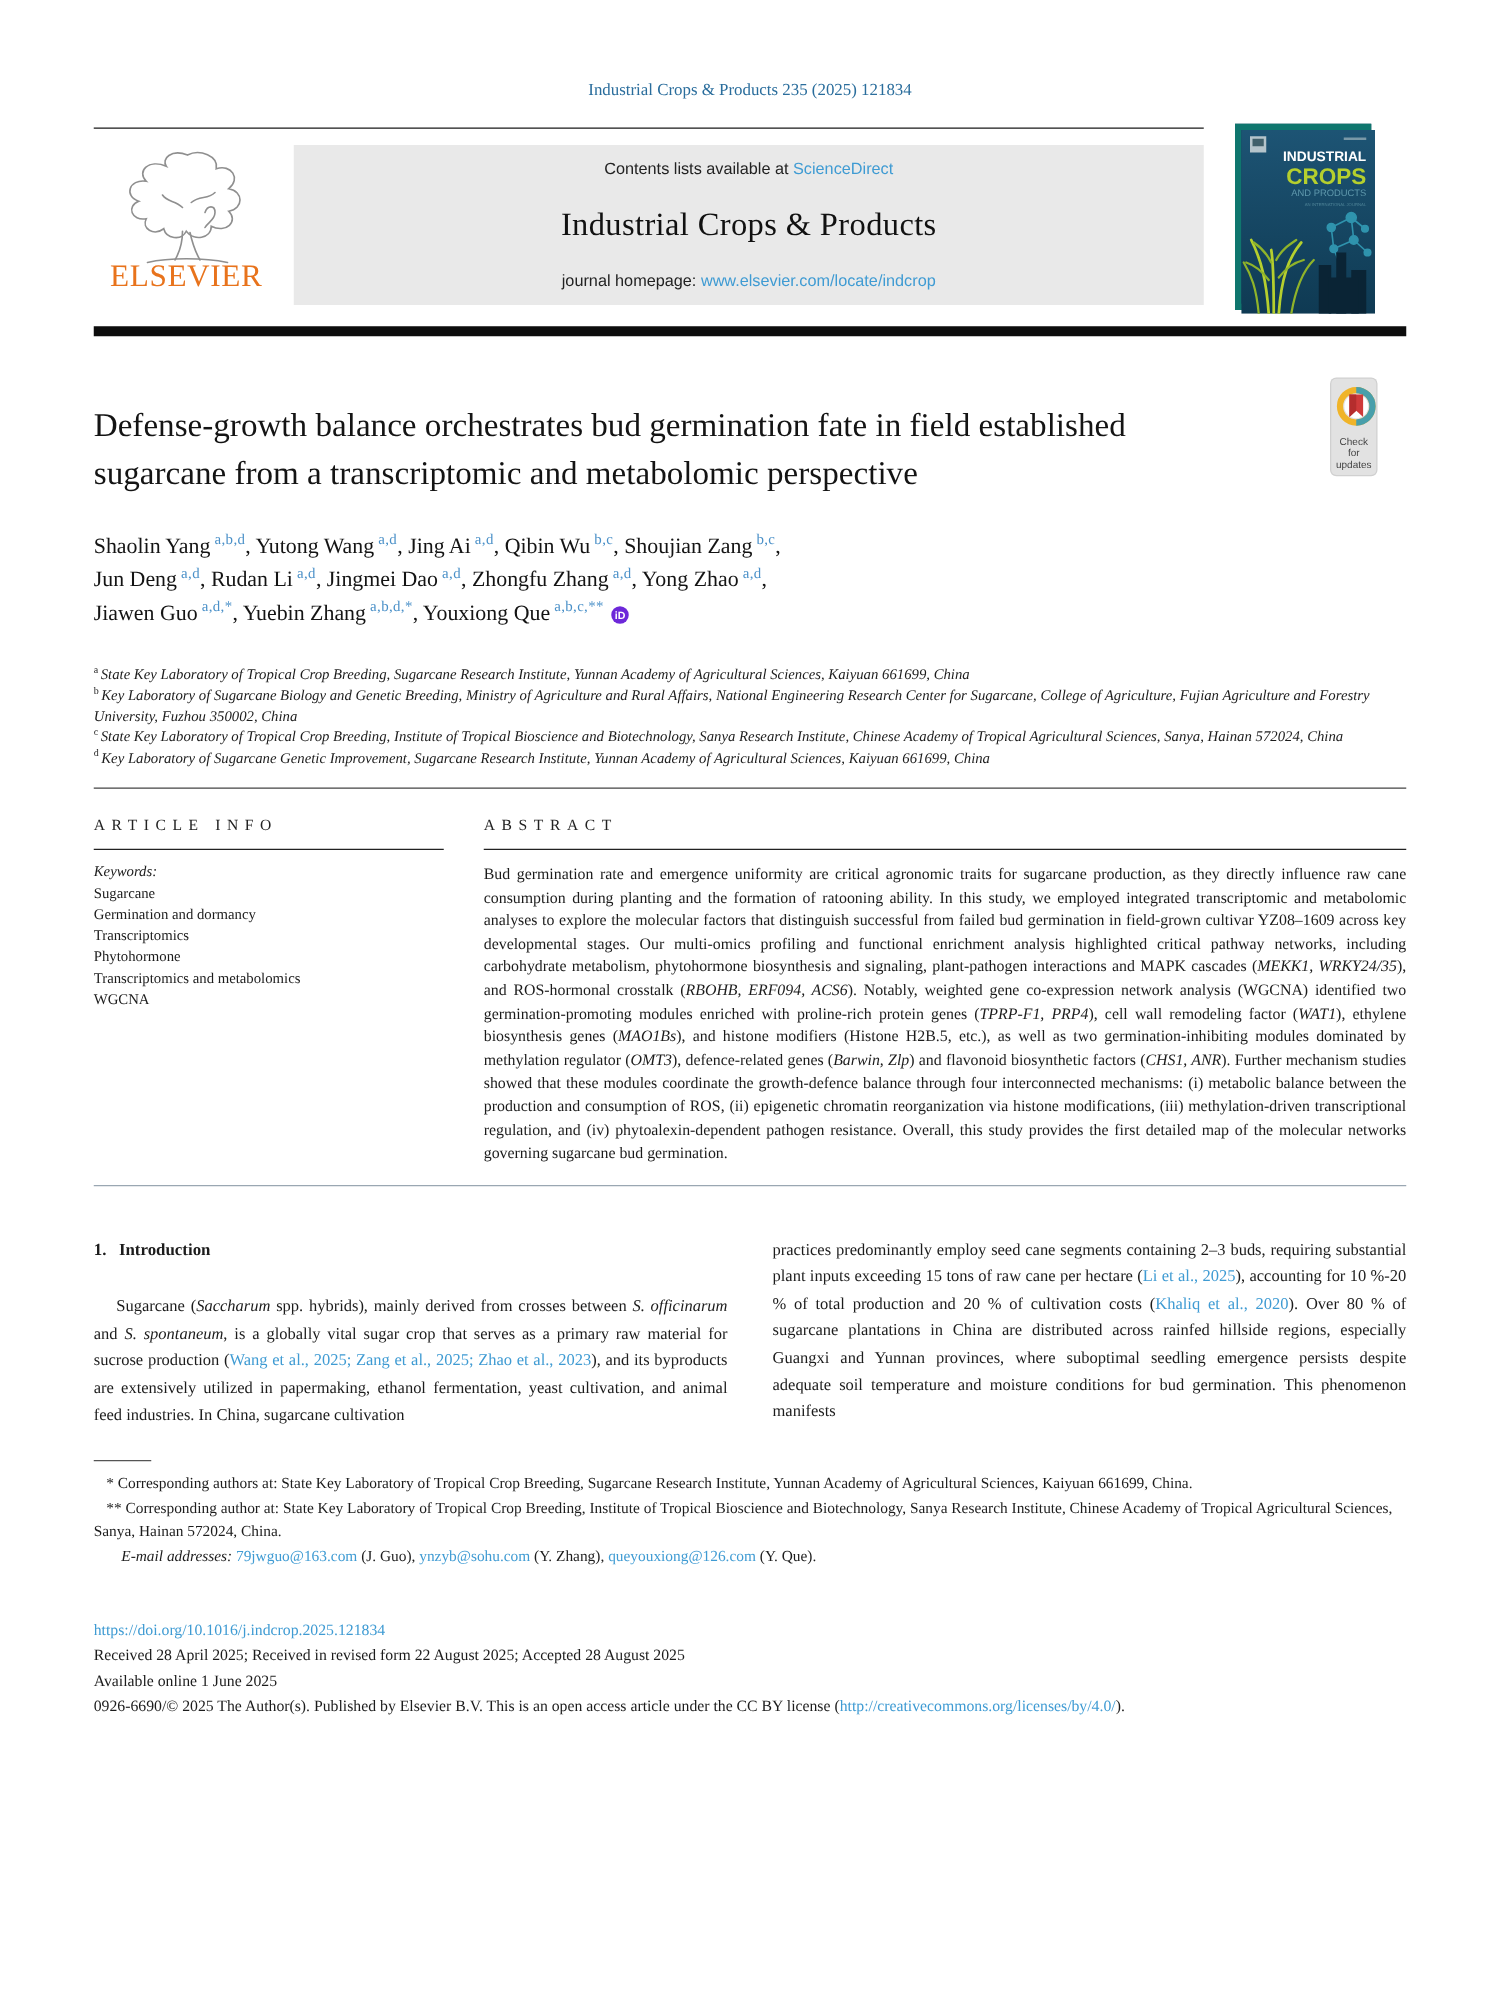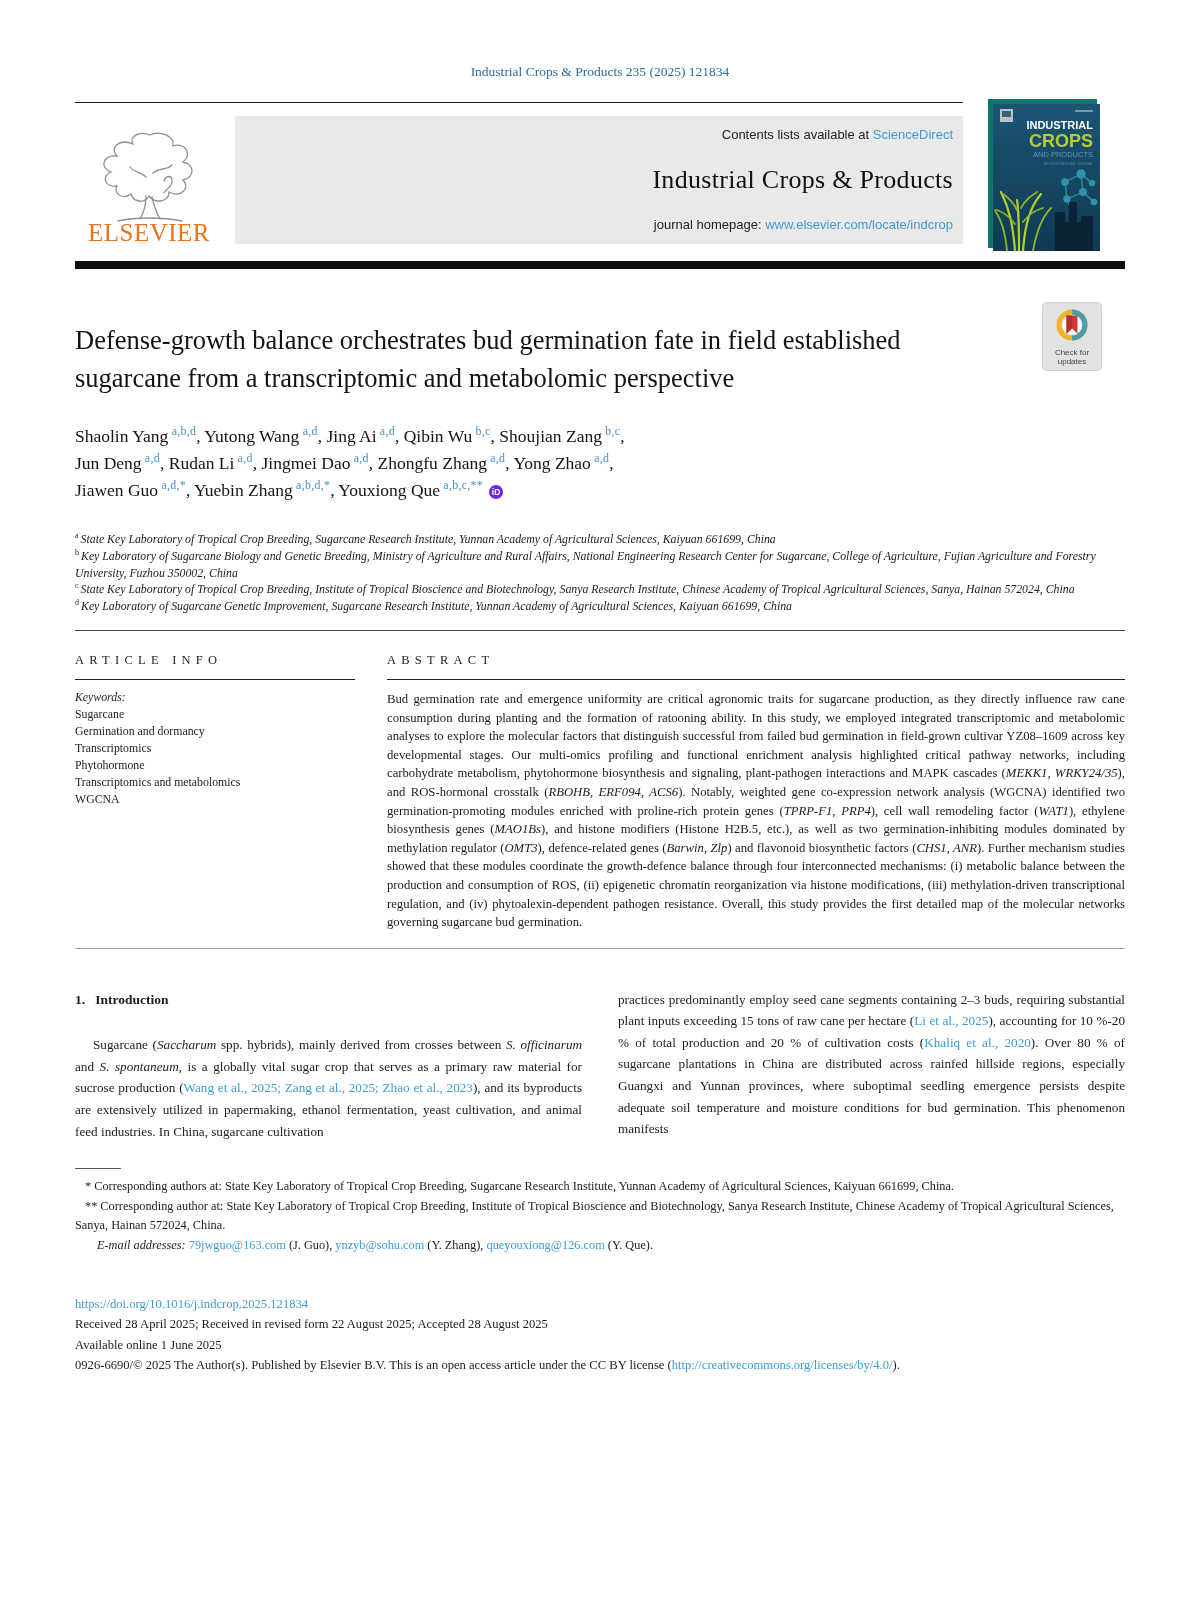--- a/index.html
+++ b/index.html
@@ -12,32 +12,32 @@
   .it { font-style:italic; }
   .lnk { color:#3f9bd3; }
   sup { font-size:0.68em; line-height:0; }
 
   
   .citation { text-align:center; font-size:13.5px; color:#2a6d9c; }
 
   
   .banner { position:relative; margin-top:22px; height:152px; }
   .banner-main { margin-right:162px; border-top:1.5px solid #1a1a1a; padding-top:13px; display:flex; height:145px; }
-  .logo-zone { width:160px; padding-right:12px; display:flex; flex-direction:column; align-items:center; justify-content:flex-end; }
+  .logo-zone { width:160px; padding-right:12px; display:flex; flex-direction:column; align-items:center; justify-content:flex-start; }
   .elsevier-text { font-size:25px; letter-spacing:0.5px; color:#e8731c; font-family:"Liberation Serif", serif; margin-top:-4px; }
-  .gray-box { flex:1; background:#e9e9e9; height:128px; display:flex; flex-direction:column; align-items:flex-end; justify-content:space-between; padding:11px 10px 12px 10px; }
+  .gray-box { flex:1; background:#e9e9e9; height:128px; display:flex; flex-direction:column; align-items:center; justify-content:space-between; padding:11px 10px 12px 10px; }
   .contents-line, .homepage-line { font-family:"Liberation Sans", sans-serif; font-size:13px; color:#222; }
   .journal-title { font-size:26px; color:#111; letter-spacing:0.3px; }
   .cover { position:absolute; right:28px; top:-3px; width:109px; height:149px; border:5px solid #0f766e; background:#16455f; }
   .thick-bar { height:8px; background:#0d0d0d; margin-top:7px; }
 
   
   .title-row { position:relative; margin-top:52px; }
   .article-title { width:905px; font-size:26.5px; line-height:38px; color:#141414; }
-  .check-badge { position:absolute; right:24px; top:-18px; width:58px; background:#e2e2e2; border-radius:4px; padding:4px 2px 4px 2px; text-align:center; box-shadow:0 0 0 1px #d0d0d0; }
+  .check-badge { position:absolute; right:24px; top:-18px; width:36px; background:#e2e2e2; border-radius:4px; padding:4px 2px 4px 2px; text-align:center; box-shadow:0 0 0 1px #d0d0d0; }
   .check-text { font-family:"Liberation Sans", sans-serif; font-size:8px; color:#444; line-height:9px; margin-top:1px; }
 
   
   .authors { margin-top:26px; font-size:17.5px; line-height:27px; color:#141414; width:760px; }
   .auth-sup { color:#4a90c8; letter-spacing:0.3px; }
   .orcid { display:inline-block; width:14px; height:14px; border-radius:50%; background:#6d28d9; color:#fff;
            font-family:"Liberation Sans", sans-serif; font-size:8.5px; font-weight:bold; text-align:center; line-height:14px; margin-left:6px; vertical-align:1px; }
   .affils { margin-top:27px; font-size:11.8px; line-height:16.8px; }
   .affil span { font-style:italic; }
   .affil sup { font-style:normal; }

